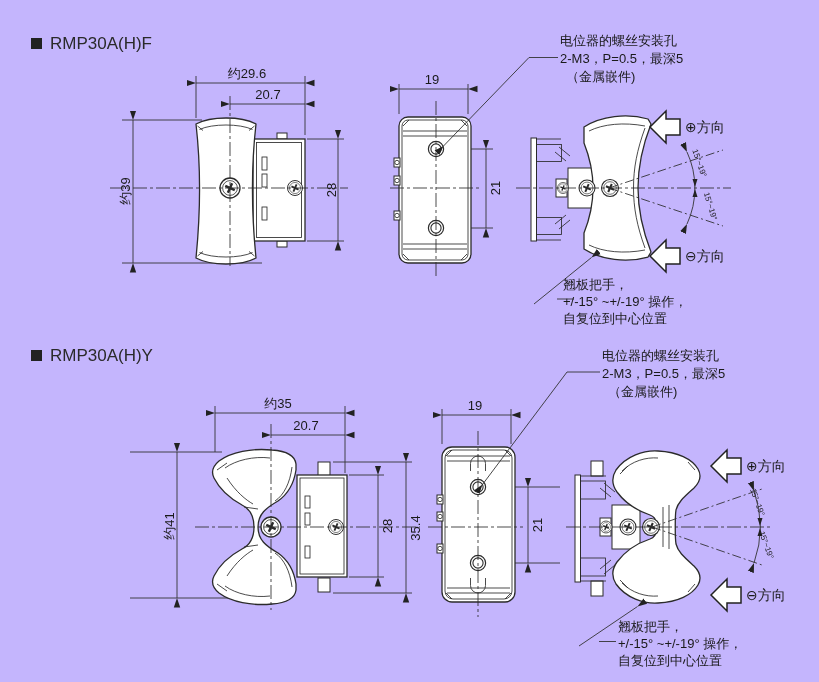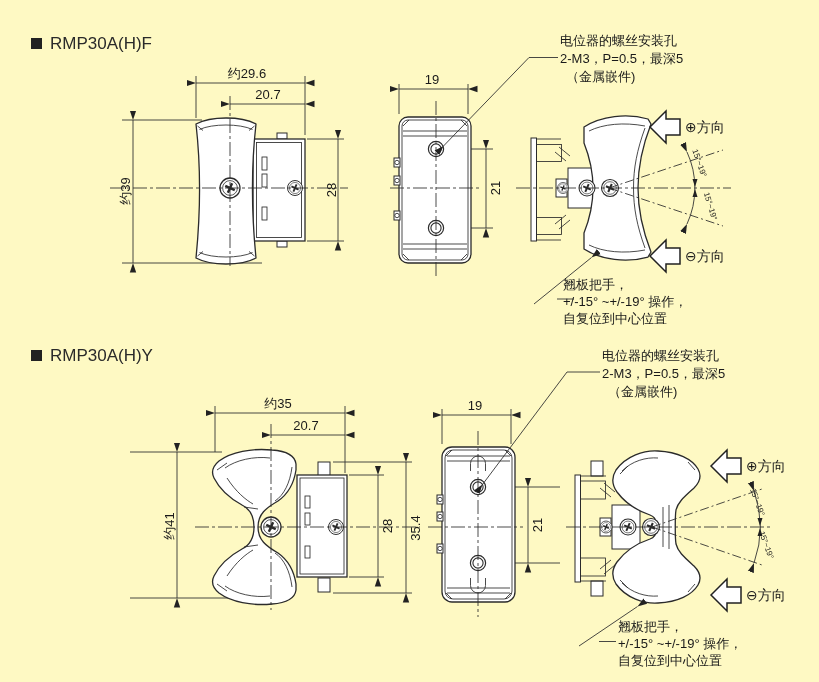--- a/index.html
+++ b/index.html
@@ -1,16 +1,16 @@
 <!DOCTYPE html>
 <html><head>
 <meta charset="utf-8">
 <style>
   html,body{margin:0;padding:0;background:#fff;}
-  .stage{position:relative;width:819px;height:682px;background:#fef9c3;overflow:hidden;
+  .stage{position:relative;width:819px;height:682px;background:#c4b5fd;overflow:hidden;
          font-family:"Liberation Sans",sans-serif;}
   svg text{font-family:"Liberation Sans","DejaVu Sans",sans-serif;fill:#1a1a1a;}
   .ttl{font-size:17px;fill:#2a2a2a;}
   .dimt{font-size:13px;}
   .cn{font-size:13px;}
   .dirt{font-size:14px;}
   .ang{font-size:8px;}
   .ol{fill:#ffffff;stroke:#2b2b2b;stroke-width:1.3;}
   .ol2{fill:#ffffff;stroke:#2b2b2b;stroke-width:1;}
   .thin{fill:none;stroke:#2b2b2b;stroke-width:0.85;}

